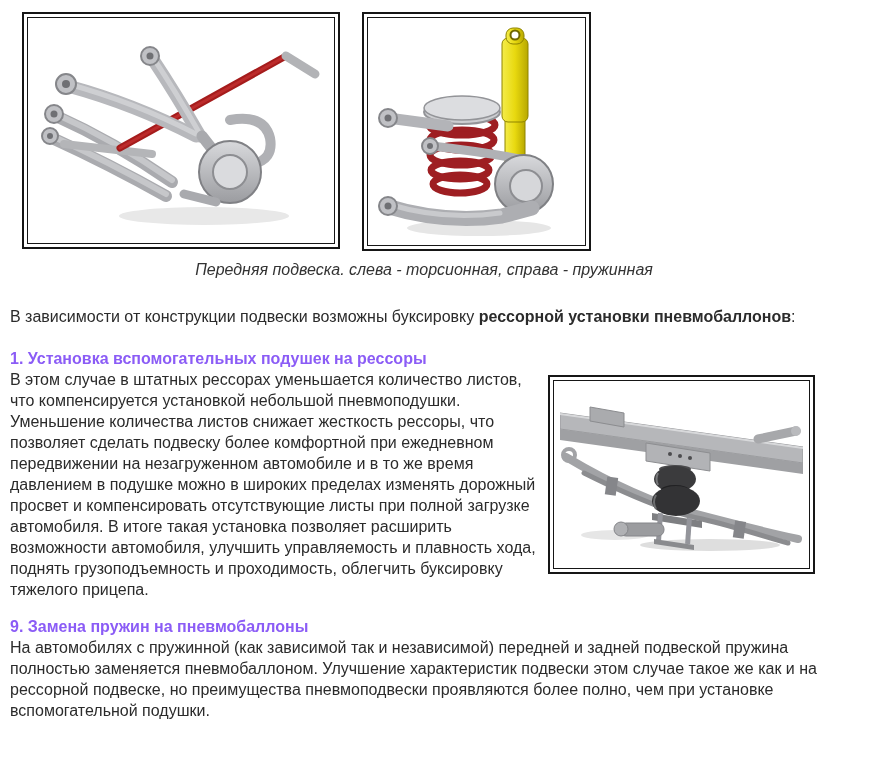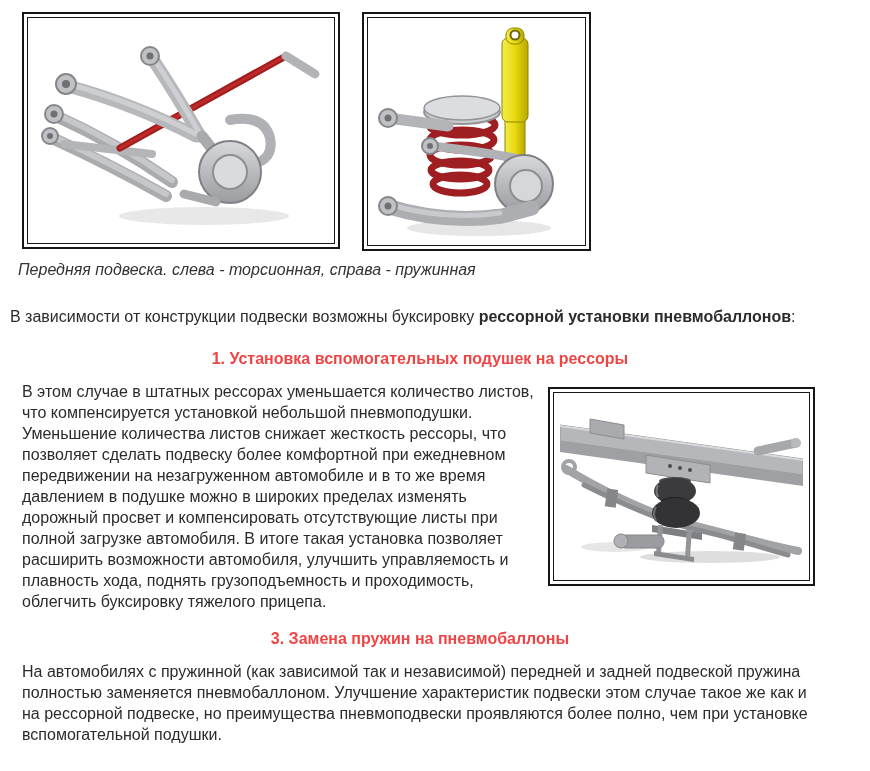--- a/index.html
+++ b/index.html
@@ -32,32 +32,32 @@
     box-sizing: border-box;
     background: #ffffff;
   }
   .fig-torsion { width: 318px; height: 237px; }
   .fig-spring  { width: 229px; height: 239px; }
   .fig-leaf    { width: 267px; height: 199px; float: right; margin: 6px 15px 0 8px; }
   .caption {
     margin: 8px 0 0 8px;
     font-style: italic;
     color: #333333;
+    text-align: center;
   }
   .intro { margin: 26px 0 0 0; }
   .sec-heading {
     font-size: 16px;
     line-height: 21px;
     font-weight: bold;
     margin: 21px 0 0 0;
-    color: #ef4444;
-    text-align: center;
+    color: #8b5cf6;
   }
   .sec-heading.second { margin-top: 16px; }
-  .body-text { margin: 12px; }
+  .body-text { margin: 0; }
   .section-block { overflow: visible; }
   b { font-weight: bold; }
 </style>
 </head>
 <body>
 
 <div class="page">
 
   <div class="figures-row">
 
@@ -195,16 +195,16 @@
           <rect x="126" y="131" width="5" height="26" fill="#94959b" transform="rotate(4 128 144)"></rect>
           <polygon points="94,152 134,158 134,163 94,157" fill="#8a8b8e"></polygon>
           <rect x="60" y="136" width="44" height="13" rx="6" fill="#9b9c9f" stroke="#85868a" stroke-width="1"></rect>
           <circle cx="61" cy="142" r="7" fill="#b0b1b4" stroke="#85868a" stroke-width="1"></circle>
         </svg>
       </div>
     </figure>
     <p class="body-text">В этом случае в штатных рессорах уменьшается количество листов, что компенсируется установкой небольшой пневмоподушки. Уменьшение количества листов снижает жесткость рессоры, что позволяет сделать подвеску более комфортной при ежедневном передвижении на незагруженном автомобиле и в то же время давлением в подушке можно в широких пределах изменять дорожный просвет и компенсировать отсутствующие листы при полной загрузке автомобиля. В итоге такая установка позволяет расширить возможности автомобиля, улучшить управляемость и плавность хода, поднять грузоподъемность и проходимость, облегчить буксировку тяжелого прицепа.</p>
   </div>
 
-  <h3 class="sec-heading second">3. Замена пружин на пневмобаллоны</h3>
+  <h3 class="sec-heading second">9. Замена пружин на пневмобаллоны</h3>
   <p class="body-text">На автомобилях с пружинной (как зависимой так и независимой) передней и задней подвеской пружина полностью заменяется пневмобаллоном. Улучшение характеристик подвески этом случае такое же как и на рессорной подвеске, но преимущества пневмоподвески проявляются более полно, чем при установке вспомогательной подушки.</p>
 
 </div>
 
 </body></html>

